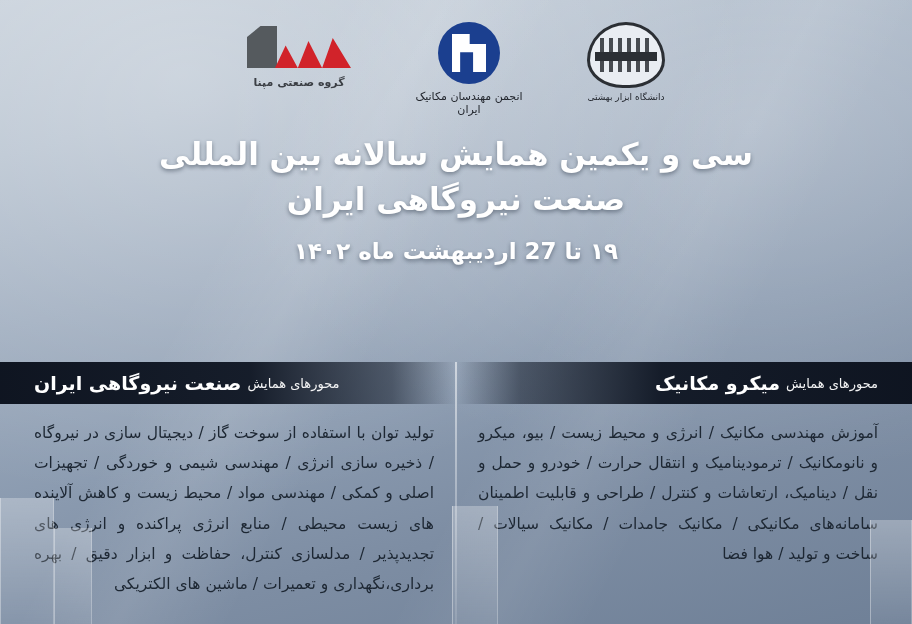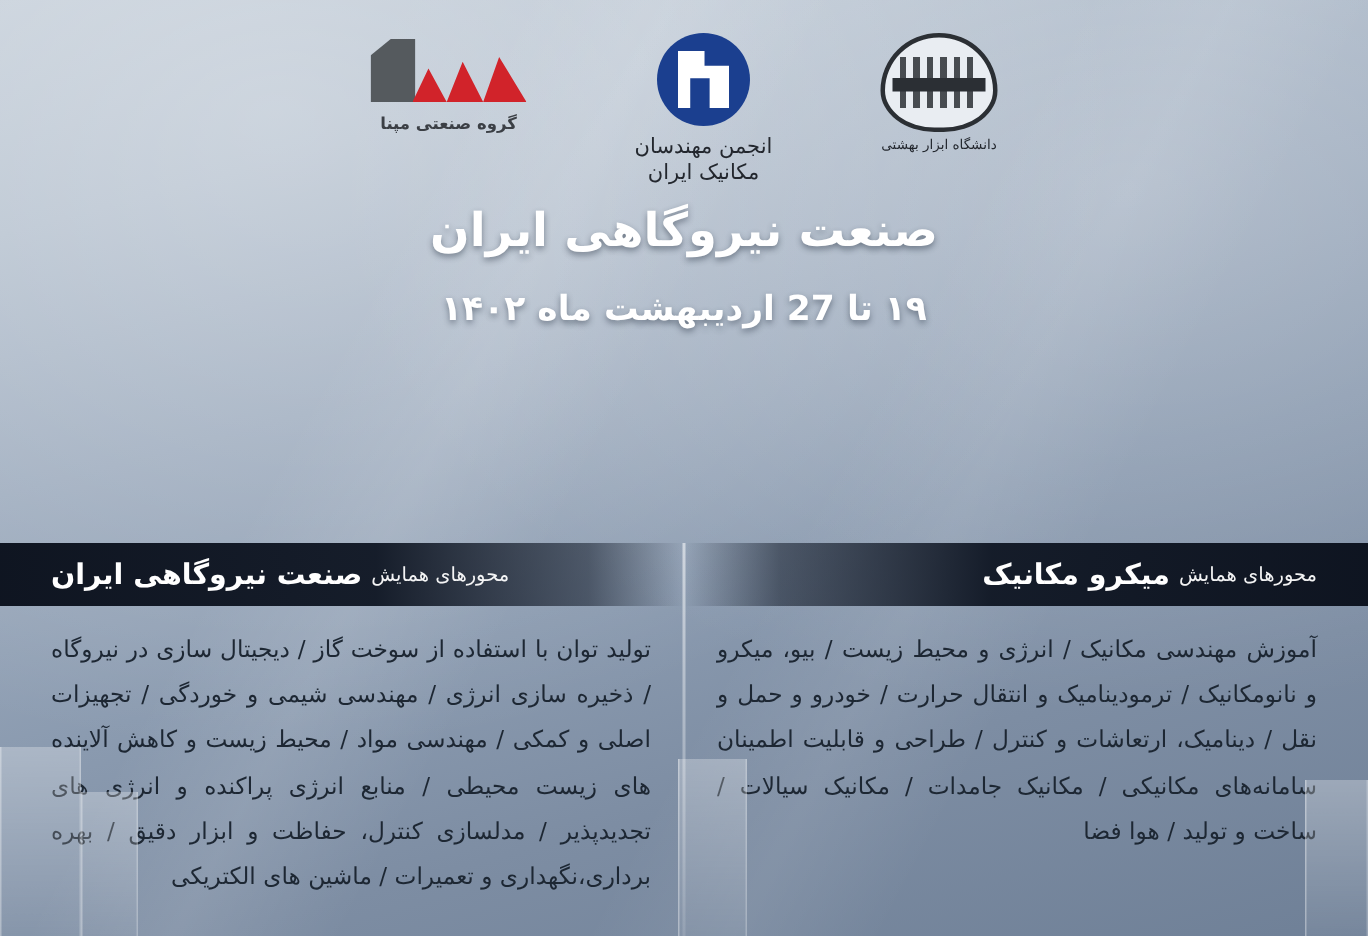--- a/index.html
+++ b/index.html
@@ -95,21 +95,21 @@
   .logo-isme .mark::before {
     content: "";
     position: absolute;
     left: 14px; top: 12px;
     width: 34px; height: 38px;
     background: #ffffff;
     clip-path: polygon(0 0, 52% 0, 52% 26%, 100% 26%, 100% 100%, 62% 100%, 62% 48%, 24% 48%, 24% 100%, 0 100%);
   }
   .logo-isme .cap {
     margin-top: 6px;
-    font-size: 14px;
+    font-size: 11px;
     color: #23272e;
     text-align: center;
     line-height: 1.2;
     max-width: 120px;
   }
 
   
   .logo-sbu .mark {
     width: 78px;
     height: 66px;
@@ -284,20 +284,21 @@
         <div class="ring"></div>
         <div class="bars"></div>
         <div class="band"></div>
       </div>
       <div class="cap">دانشگاه ابزار بهشتی</div>
     </div>
 
   </div>
 
   <div class="title-wrap">
+    <div class="title-line">سی و یکمین همایش  سالانه بین المللی</div>
     <div class="title-line">صنعت نیروگاهی ایران</div>
     <div class="date-line">۱۹ تا 27 اردیبهشت ماه ۱۴۰۲</div>
   </div>
 
   <div class="columns">
 
     <div class="col col-right">
       <div class="col-head">
         <span class="small">محورهای همایش</span>
         <span class="big">میکرو مکانیک</span>

